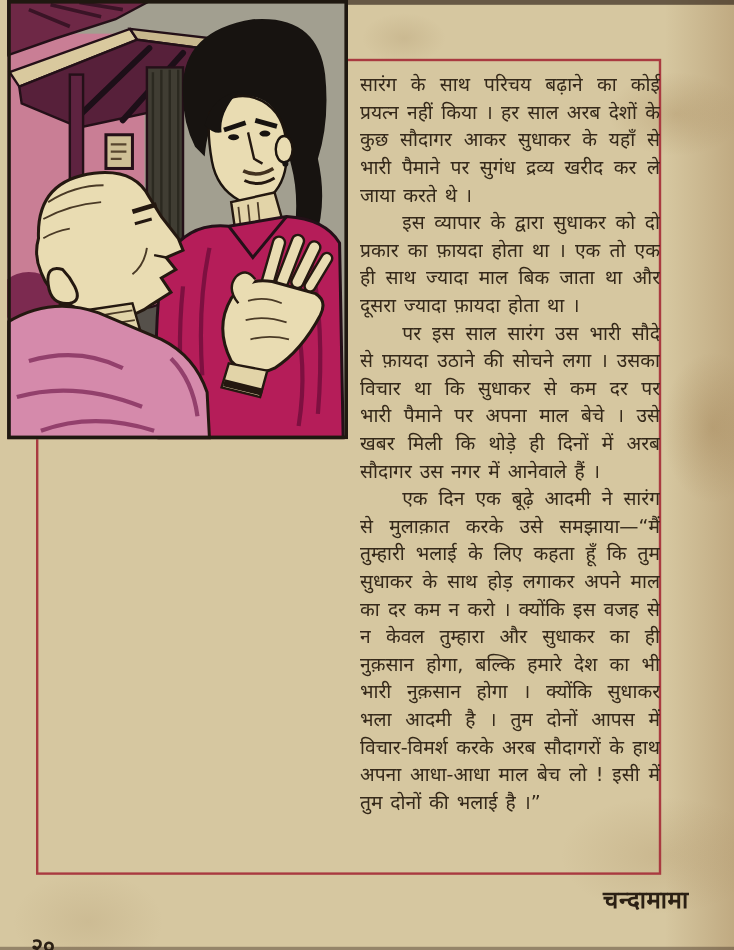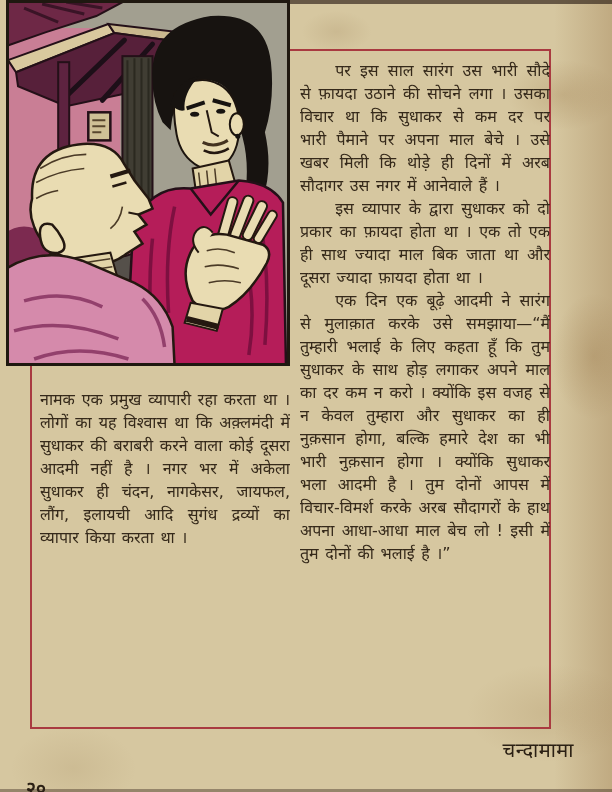--- a/index.html
+++ b/index.html
@@ -48,21 +48,21 @@
   .col p.indent{text-indent:2.2em;}
   .col-left{left:40px;top:388px;width:250px;height:340px;}
   .col-right{left:300px;top:59px;width:250px;height:668px;}
 
   .page-number{
     position:absolute;left:26px;top:738px;
     font-size:19px;font-weight:bold;color:#2b2014;margin-top:37px;
   }
   .magazine-name{
     position:absolute;right:38px;top:736px;
-    font-size:20px;font-weight:normal;color:#2b2014;
+    font-size:20px;font-weight:bold;color:#2b2014;
     letter-spacing:.5px;
   }
 </style>
 </head>
 <body>
 
 <div class="page">
 
   <div class="age-strip"></div>
   <div class="edge-top"></div>
@@ -178,25 +178,25 @@
           <path d="M28,358 Q72,342 122,358"></path>
           <path d="M136,298 Q154,316 158,346"></path>
         </g>
       </g>
 
       <rect x="1.5" y="1.5" width="280" height="362" fill="none" stroke="#1f1810" stroke-width="3"></rect>
     </svg>
   </figure>
 
   <div class="col col-left">
-    <p>नामक एक प्रमुख व्यापारी रहा करता था । लोगों का यह विश्वास था कि अक़्लमंदी में सुधाकर की बराबरी करने वाला कोई दूसरा आदमी नहीं है । नगर भर में अकेला सुधाकर ही चंदन, नागकेसर, जायफल, लौंग, इलायची आदि सुगंध द्रव्यों का व्यापार किया करता था ।</p>
   </div>
 
   <div class="col col-right">
+    <p>सारंग के साथ परिचय बढ़ाने का कोई प्रयत्न नहीं किया । हर साल अरब देशों के कुछ सौदागर आकर सुधाकर के यहाँ से भारी पैमाने पर सुगंध द्रव्य खरीद कर ले जाया करते थे ।</p>
+    <p class="indent">इस व्यापार के द्वारा सुधाकर को दो प्रकार का फ़ायदा होता था । एक तो एक ही साथ ज्यादा माल बिक जाता था और दूसरा ज्यादा फ़ायदा होता था ।</p>
     <p class="indent">पर इस साल सारंग उस भारी सौदे से फ़ायदा उठाने की सोचने लगा । उसका विचार था कि सुधाकर से कम दर पर भारी पैमाने पर अपना माल बेचे । उसे खबर मिली कि थोड़े ही दिनों में अरब सौदागर उस नगर में आनेवाले हैं ।</p>
-    <p class="indent">इस व्यापार के द्वारा सुधाकर को दो प्रकार का फ़ायदा होता था । एक तो एक ही साथ ज्यादा माल बिक जाता था और दूसरा ज्यादा फ़ायदा होता था ।</p>
     <p class="indent">एक दिन एक बूढ़े आदमी ने सारंग से मुलाक़ात करके उसे समझाया—“मैं तुम्हारी भलाई के लिए कहता हूँ कि तुम सुधाकर के साथ होड़ लगाकर अपने माल का दर कम न करो । क्योंकि इस वजह से न केवल तुम्हारा और सुधाकर का ही नुक़सान होगा, बल्कि हमारे देश का भी भारी नुक़सान होगा । क्योंकि सुधाकर भला आदमी है । तुम दोनों आपस में विचार-विमर्श करके अरब सौदागरों के हाथ अपना आधा-आधा माल बेच लो ! इसी में तुम दोनों की भलाई है ।”</p>
   </div>
 
   <div class="page-number">२०</div>
   <div class="magazine-name">चन्दामामा</div>
 
 </div>
 
 </body></html>

